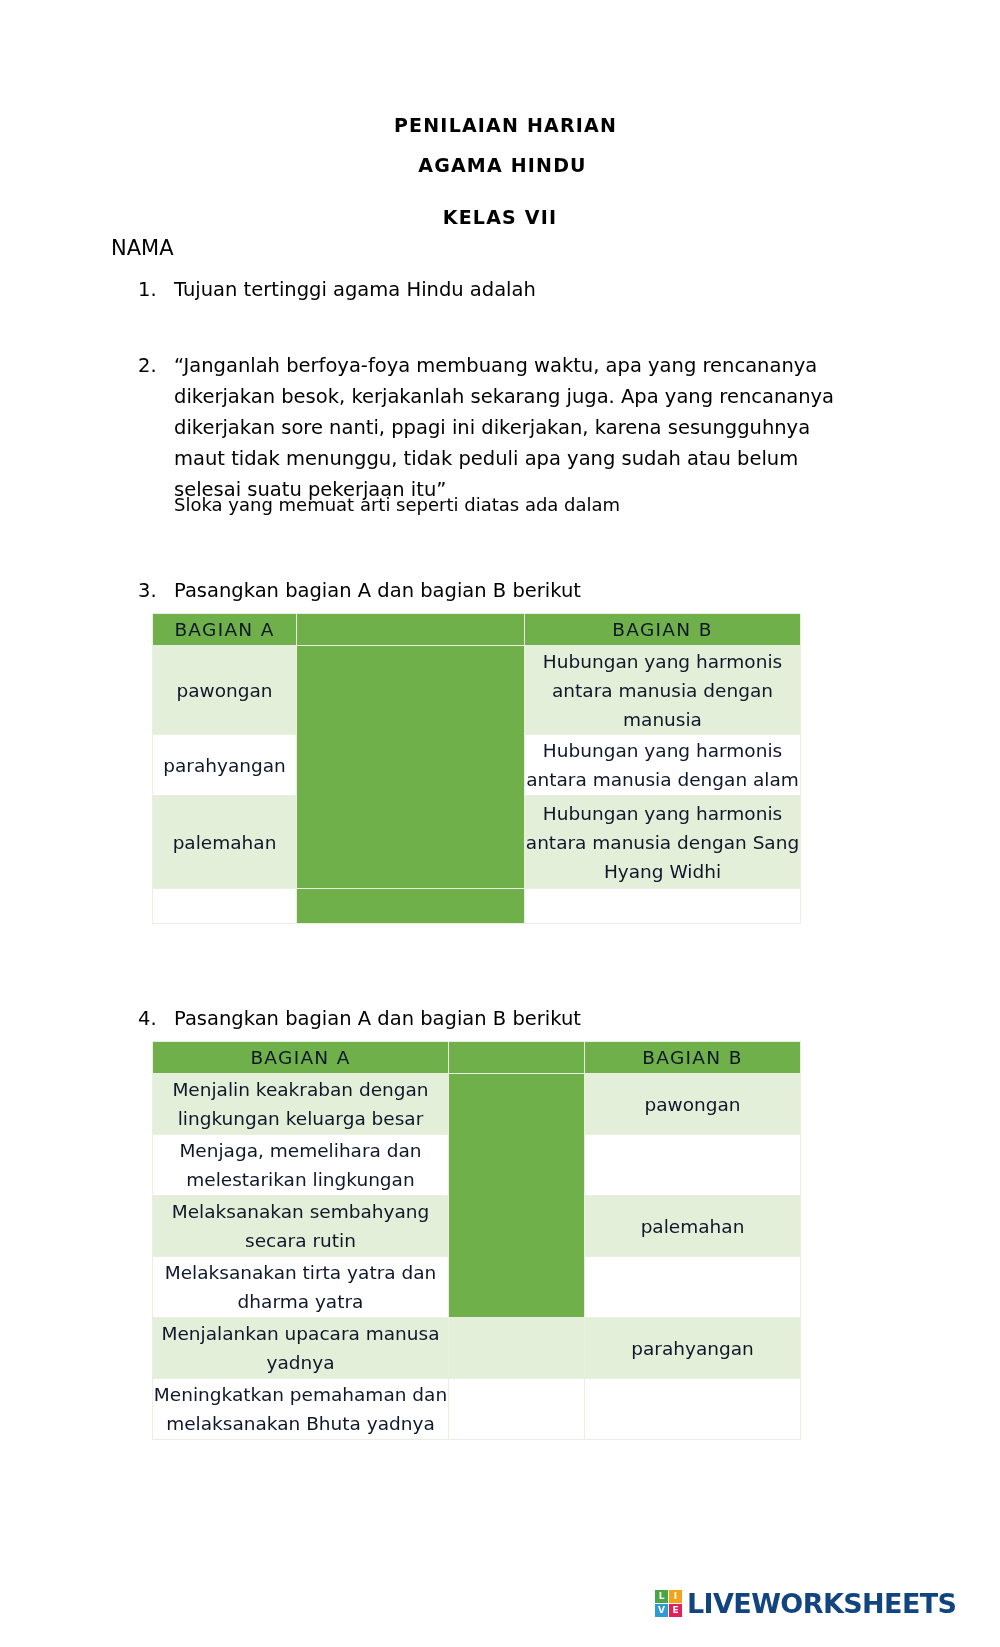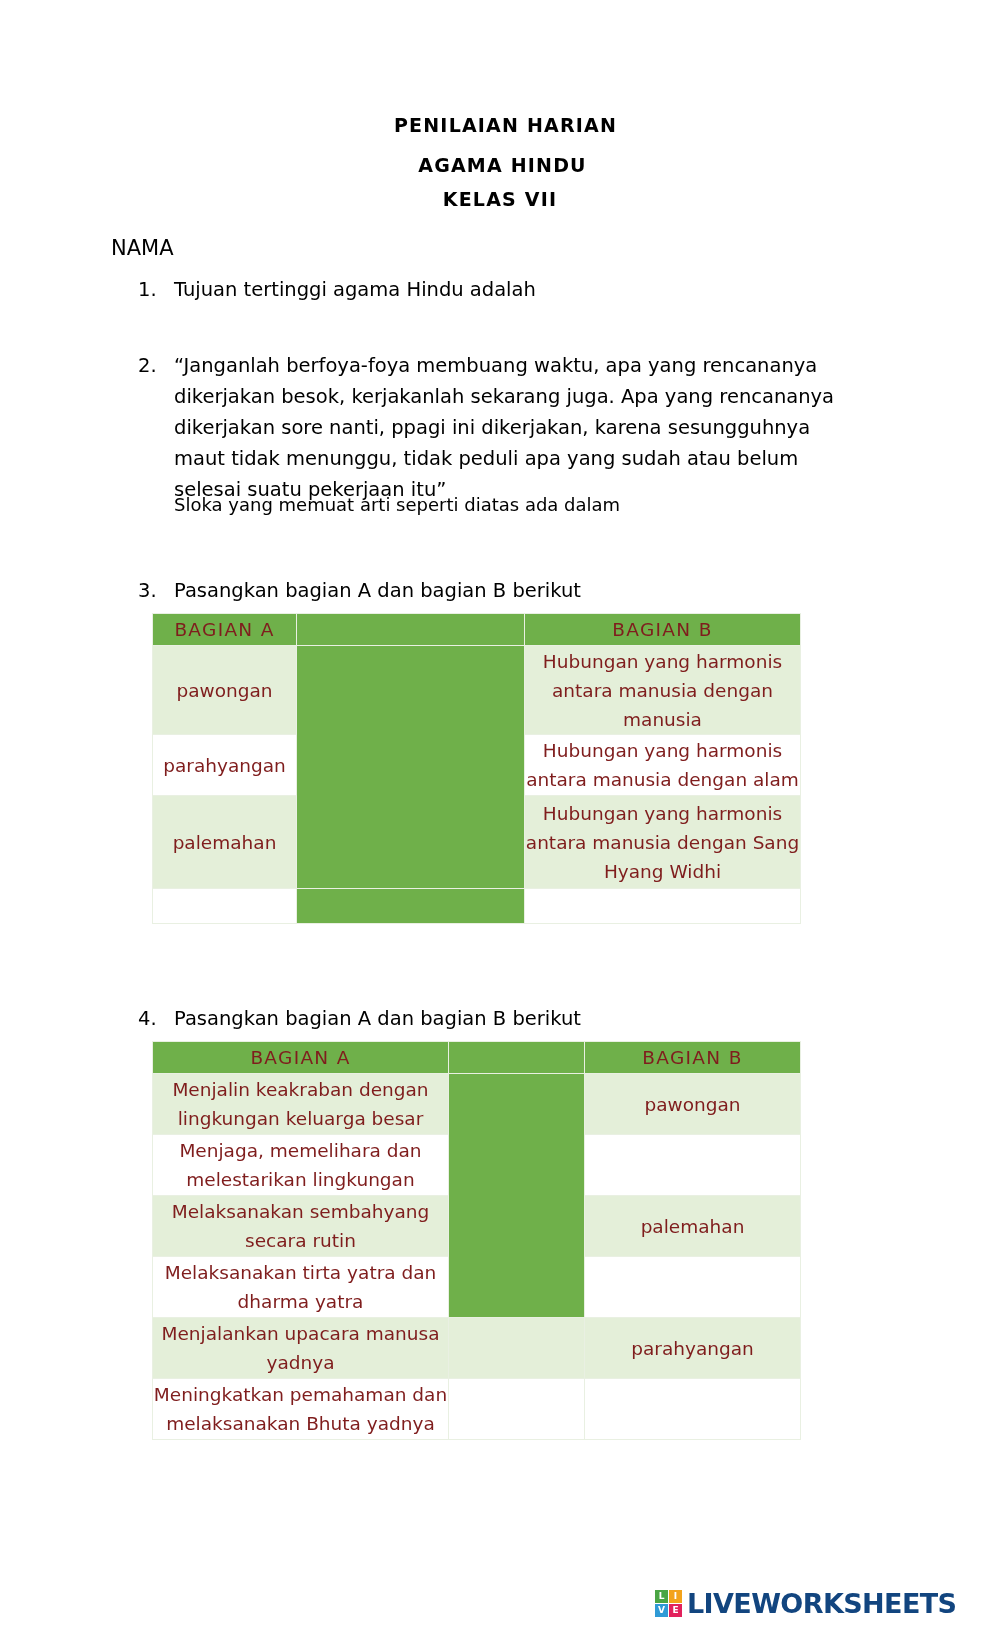--- a/index.html
+++ b/index.html
@@ -16,21 +16,21 @@
   
   .hdr{
     text-align:center;
     font-weight:bold;
     font-size:19px;
     letter-spacing:1.2px;
     font-family:"DejaVu Sans","Liberation Sans",sans-serif;
   }
   .hdr-1{position:absolute;left:0;right:0;top:114px;padding-left:11px;}
   .hdr-2{position:absolute;left:5px;right:0;top:154px;text-align:center;}
-  .hdr-3{position:absolute;left:0;right:0;top:188px;}
+  .hdr-3{position:absolute;left:0;right:0;top:206px;}
 
   .nama{
     position:absolute;left:111px;top:236px;
     font-size:21px;
   }
 
   
   .q{position:absolute;font-size:19.5px;line-height:31px;}
   .q-num{position:absolute;left:0;top:0;width:30px;text-align:left;}
   .q-body{margin-left:36px;display:block;}
@@ -46,21 +46,21 @@
   
   .mtable{position:absolute;border-collapse:collapse;table-layout:fixed;}
   .mtable td,.mtable th{
     padding:0;margin:0;
     border:1px solid #e9f0e2;
     font-weight:normal;
     font-size:18.5px;
     line-height:29px;
     text-align:center;
     vertical-align:middle;
-    color:#7f1d1d;
+    color:#0f172a;
   }
   .hdrcell{
     background:#6fb04a;
     color:#ffffff;
     font-size:19px;
     letter-spacing:1.3px;
     height:31px;
     border:1px solid #6fb04a;
   }
   .hdr-left{text-align:left;padding-left:22px;}

